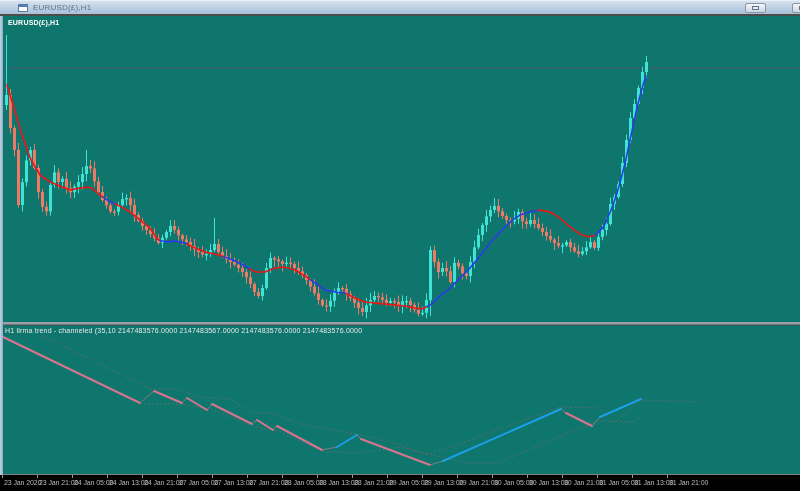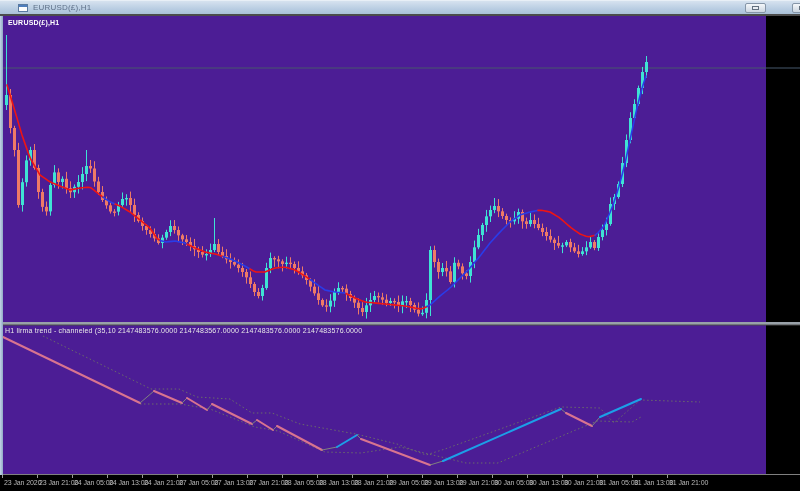--- a/index.html
+++ b/index.html
@@ -1,17 +1,17 @@
 <!DOCTYPE html>
 <html><head>
 <meta charset="utf-8">
 <style>
   html,body{margin:0;padding:0;background:#000;width:800px;height:491px;overflow:hidden;
     font-family:"Liberation Sans",sans-serif;-webkit-font-smoothing:none;}
-  #window{position:relative;width:722px;height:491px;background:#4c1d95;padding-left:44px;}
+  #window{position:relative;width:800px;height:491px;background:#0f766e;}
 
   
   #titlebar{position:absolute;left:0;top:0;width:800px;height:14px;
     background:linear-gradient(#d6e2ef,#b9cde2 60%,#aac1d8);
     border-top:1px solid #e8eff6;box-sizing:border-box;display:flex;align-items:center;}
   #titlebar .ticon{width:10px;height:8px;margin-left:18px;margin-right:5px;
     background:#fdfdfd;border:1px solid #5a7aa0;position:relative;box-sizing:border-box;}
   #titlebar .ticon::before{content:"";position:absolute;left:0;top:0;right:0;height:2px;background:#4f7ebd;}
   #titlebar .ttext{font-size:8px;color:#5f7189;letter-spacing:0.2px;line-height:14px;}
   .tbtn{position:absolute;top:2px;width:21px;height:10px;border:1px solid #8696a8;border-radius:2px;

